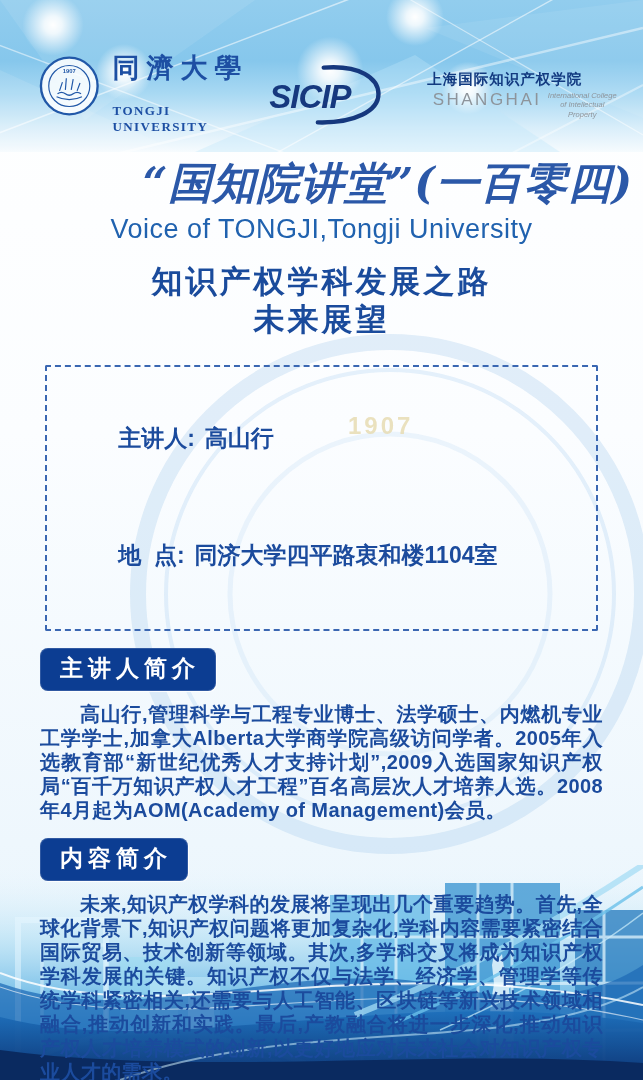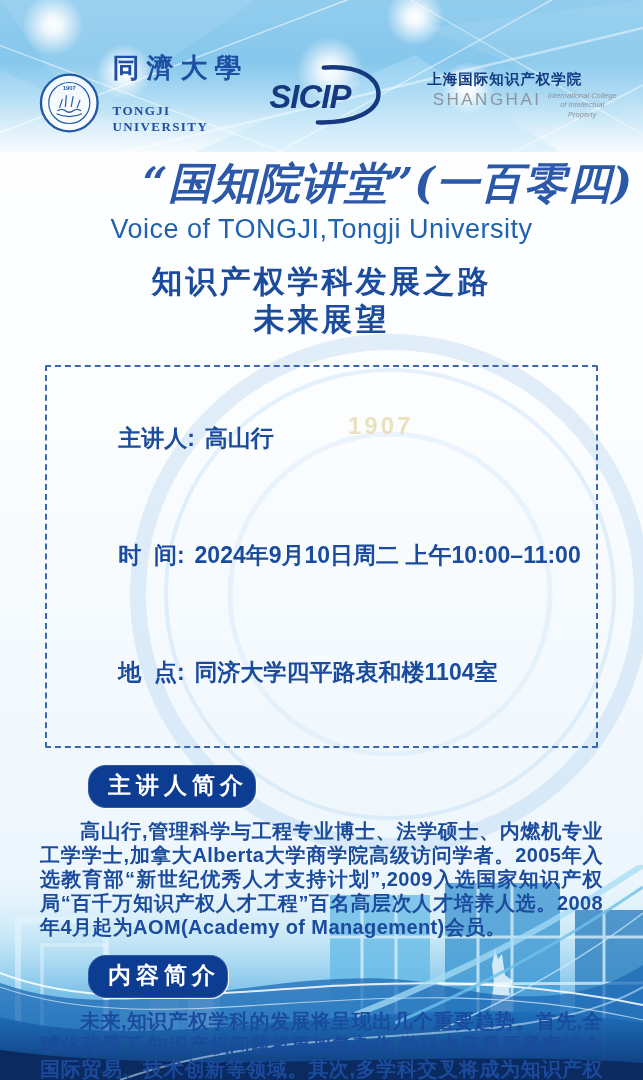--- a/index.html
+++ b/index.html
@@ -15,21 +15,21 @@
   }
   .header svg.net{position:absolute;inset:0;width:100%;height:100%;}
   .flare{position:absolute;border-radius:50%;pointer-events:none;
     background:radial-gradient(circle,#ffffff 0%,rgba(255,255,255,.85) 18%,rgba(255,255,255,0) 62%);}
   .flare.f1{left:18px;top:-10px;width:70px;height:70px;}
   .flare.f2{left:92px;top:40px;width:64px;height:64px;}
   .flare.f3{left:292px;top:32px;width:76px;height:76px;}
   .flare.f4{left:382px;top:-16px;width:66px;height:66px;}
   .flare.f5{left:438px;top:58px;width:60px;height:60px;}
   .logos{position:absolute;left:38px;right:26px;top:54px;display:flex;justify-content:space-between;align-items:center;}
-  .tongji{display:flex;align-items:flex-end;gap:12px;}
+  .tongji{display:flex;align-items:flex-start;gap:12px;}
   .tongji-cn{font-family:"DejaVu Serif","Liberation Serif",serif;font-weight:700;font-size:27px;color:#1d4fa3;letter-spacing:7px;line-height:1;}
   .tongji-en{font-family:"Liberation Serif","DejaVu Serif",serif;font-weight:700;font-size:13px;color:#1d4fa3;letter-spacing:1.4px;margin-top:22px;}
   .sicip{display:flex;align-items:center;gap:10px;text-align:center;}
   .sicip-mark{position:relative;width:118px;height:62px;}
   .sicip-abbr{position:absolute;left:2px;top:14px;font-size:33px;font-weight:900;font-style:italic;color:#16387e;letter-spacing:-1px;}
   .sicip-mark svg{position:absolute;inset:0;width:100%;height:100%;overflow:visible;}
   .sicip-cn{font-size:14.5px;font-weight:700;color:#123a80;letter-spacing:1px;}
   .sicip-row{display:flex;align-items:flex-start;gap:6px;margin-top:2px;margin-left:40px;}
   .sicip-city{font-size:17px;color:#8d949b;letter-spacing:2.5px;line-height:1.1;}
   .sicip-college{font-size:7.5px;font-style:italic;color:#8d949b;line-height:1.25;}
@@ -47,23 +47,22 @@
     line-height:1.22;letter-spacing:3px;
   }
   .info-box{
     margin:26px 45px 0;border:2px dashed #3a67b2;padding:13px 20px 15px;border-radius:2px;
   }
   .info-row{font-size:23px;font-weight:700;color:#1b4b9d;line-height:39px;white-space:pre;}
   .info-row .value{margin-left:10px;}
   .section{margin:17px 40px 0;}
   .section-badge{
     display:inline-block;background:#0c3d92;color:#ffffff;font-size:23px;font-weight:700;
-    letter-spacing:5px;padding:5px 8px 7px 20px;border-radius:18px;
+    letter-spacing:5px;padding:5px 16px 7px 20px;border-radius:8px;
     box-shadow:1px 1px 0 rgba(255,255,255,.9), inset 0 0 0 1px rgba(255,255,255,.15);
-    margin-left:48px;
   }
   .section-body{
     margin:11px 0 0;font-size:20px;font-weight:700;color:#1b4b9d;line-height:1.2;
     text-align:justify;text-indent:2em;letter-spacing:.4px;
   }
   .section.second{margin-top:16px;}
   
   .cityscape{position:absolute;left:0;bottom:0;width:643px;height:215px;z-index:1;pointer-events:none;display:block;}
 </style>
 </head>
@@ -140,23 +139,20 @@
     <div class="series-subtitle">Voice of TONGJI,Tongji University</div>
 
     <h2 class="lecture-title">
       <span>知识产权学科发展之路</span><br>
       <span>未来展望</span>
     </h2>
 
     <div class="info-box">
       <div class="info-row">
         <span class="label">主讲人:</span><span class="value">高山行</span>
-      </div>
-      <div class="info-row">
-        <span class="label">时  间:</span><span class="value">2024年9月10日周二 上午10:00–11:00</span>
       </div>
       <div class="info-row">
         <span class="label">地  点:</span><span class="value">同济大学四平路衷和楼1104室</span>
       </div>
     </div>
 
     <div class="section">
       <span class="section-badge">主讲人简介</span>
       <p class="section-body">高山行,管理科学与工程专业博士、法学硕士、内燃机专业工学学士,加拿大Alberta大学商学院高级访问学者。2005年入选教育部“新世纪优秀人才支持计划”,2009入选国家知识产权局“百千万知识产权人才工程”百名高层次人才培养人选。2008年4月起为AOM(Academy of Management)会员。</p>
     </div>

